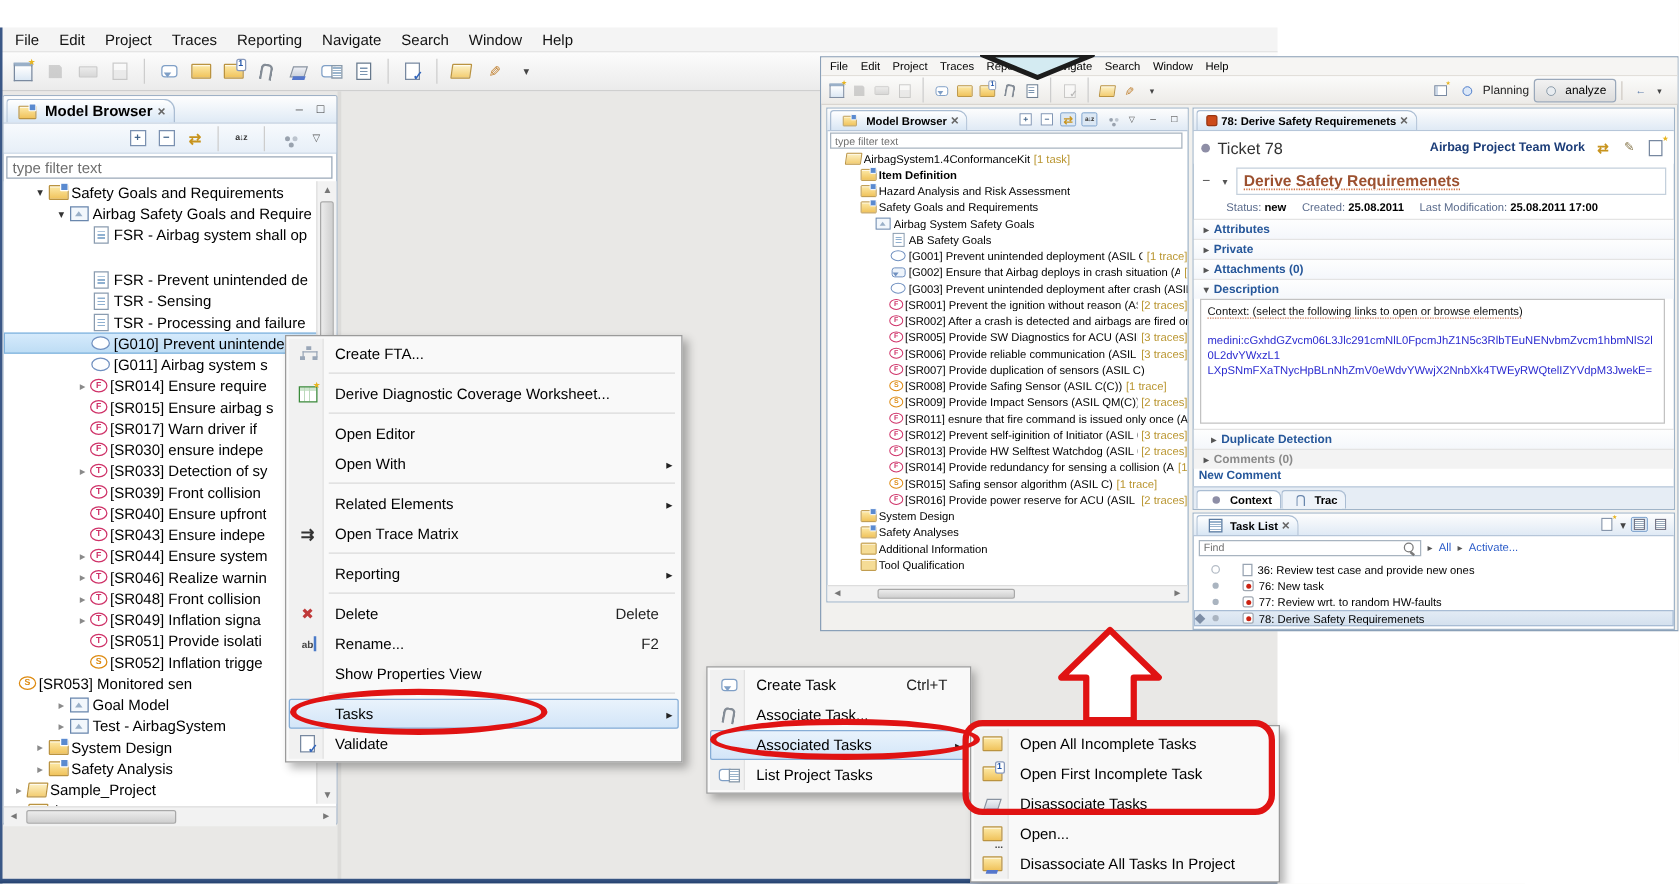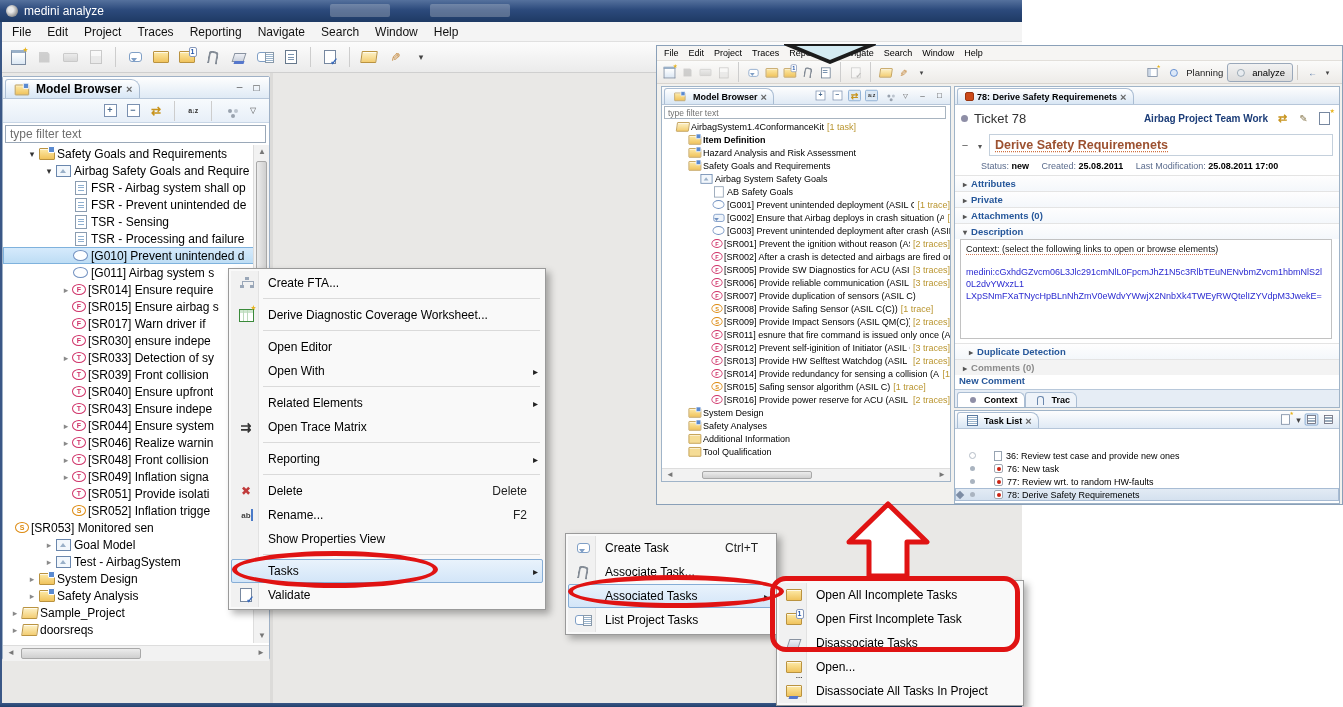--- a/index.html
+++ b/index.html
@@ -213,26 +213,20 @@
 .persp-icon::after{content:"★";position:absolute;right:-2px;top:-4px;font-size:6px;color:#e8b41e}
 .planning-icon::before{content:"";width:8px;height:8px;border-radius:50%;border:1.5px solid #4a7ac8;background:#dce8f8}
 .analyze-icon::before{content:"";width:8px;height:8px;border-radius:50%;border:1.5px solid #8a9aa8;background:#e8ecf0}
 .back-arrow-icon::before{content:"←";font-size:11px;color:#5a7bab;font-weight:bold}
 </style>
 </head>
 <body>
 
 <div class="canvas">
 
-  <div class="titlebar">
-    <span class="gear"></span>
-    <span>medini analyze</span>
-    <span class="ghost" style="left:330px;width:60px"></span>
-    <span class="ghost" style="left:430px;width:80px"></span>
-  </div>
   <div class="menubar" id="mainMenu">
       <span class="mitem">File</span>
       <span class="mitem">Edit</span>
       <span class="mitem">Project</span>
       <span class="mitem">Traces</span>
       <span class="mitem">Reporting</span>
       <span class="mitem">Navigate</span>
       <span class="mitem">Search</span>
       <span class="mitem">Window</span>
       <span class="mitem">Help</span>
@@ -335,21 +329,21 @@
         <div class="trow" style="padding-left: 40px;">
           <span class="tw exp">▾</span>
           <span class="ti pkg-icon"></span>
           <span class="tlabel">Airbag Safety Goals and Require</span>
         </div>
         <div class="trow" style="padding-left: 57px;">
           <span class="tw"></span>
           <span class="ti doc-icon"></span>
           <span class="tlabel">FSR - Airbag system shall op</span>
         </div>
-        <div class="trow" style="padding-left: 57px;">
+        <div class="trow" style="padding-left: 57px; margin-top: 19px;">
           <span class="tw"></span>
           <span class="ti doc-icon"></span>
           <span class="tlabel">FSR - Prevent unintended de</span>
         </div>
         <div class="trow" style="padding-left: 57px;">
           <span class="tw"></span>
           <span class="ti doc-icon"></span>
           <span class="tlabel">TSR - Sensing</span>
         </div>
         <div class="trow" style="padding-left: 57px;">
@@ -945,20 +939,30 @@
           <span class="mi tasklist-tab-icon"></span>
           <span>Task List</span>
           <span class="x-icon"></span>
         </div>
         <span class="spacer"></span>
         <span class="mi newdoc-icon" style="transform:scale(.8)"></span>
         <span class="mi dropdown-icon"></span>
         <span class="mi layout1-icon boxed" style="transform:scale(.8)"></span>
         <span class="mi layout2-icon" style="transform:scale(.8);margin-right:2px"></span>
       </div>
+      <div class="findrow">
+        <span class="findbox">
+          <span class="flabel">Find</span>
+          <span class="mi mag-icon"></span>
+        </span>
+        <span class="tri-icon"></span>
+        <span class="link">All</span>
+        <span class="tri-icon"></span>
+        <span class="link">Activate...</span>
+      </div>
       <div id="taskRows" style="position:absolute;left:0;right:0;top:38px">
           <div class="tl-row">
             <span class="radio-empty-icon"></span>
             <span class="doc-sm-icon"></span>
             <span>36: Review test case and provide new ones</span>
           </div>
           <div class="tl-row">
             <span class="dot-mark-icon"></span>
             <span class="task-red-icon"></span>
             <span>76: New task</span>

